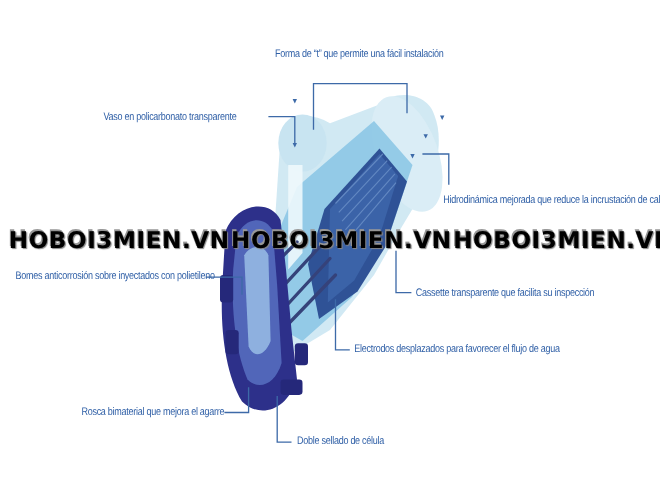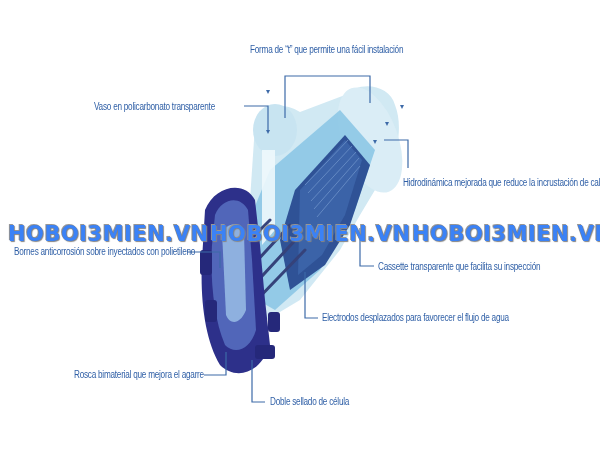--- a/index.html
+++ b/index.html
@@ -1,22 +1,22 @@
 <!DOCTYPE html>
 <html><head>
 <meta charset="utf-8">
 <style>
   html, body { margin:0; padding:0; }
   body { width:600px; height:450px; background:#ffffff; position:relative; overflow:hidden;
          font-family:"Liberation Sans", sans-serif; }
   .stage { position:absolute; left:0; top:0; width:544px; height:450px;padding-left:40px; }
   .label { position:absolute; color:#2f5fa6; font-size:10px; letter-spacing:-0.3px; white-space:nowrap;
            transform:scaleX(0.82); transform-origin:left center; }
-  .wm { position:absolute; top:222px; font-family:"DejaVu Sans", sans-serif; font-weight:bold; font-size:21px;
-        color:#3b82f6; letter-spacing:0.5px; white-space:nowrap;
+  .wm { position:absolute; top:206px; font-family:"DejaVu Sans", sans-serif; font-weight:bold; font-size:21px;
+        color:#000000; letter-spacing:0.5px; white-space:nowrap;
         text-shadow: 0 0 1px #777, 1px 1px 1px #888, -1px -1px 0 #999; }
   svg { position:absolute; left:0; top:0; }
 </style>
 </head>
 <body>
 
 <div class="stage">
 
   <svg width="600" height="450" viewBox="0 0 600 450">
 

